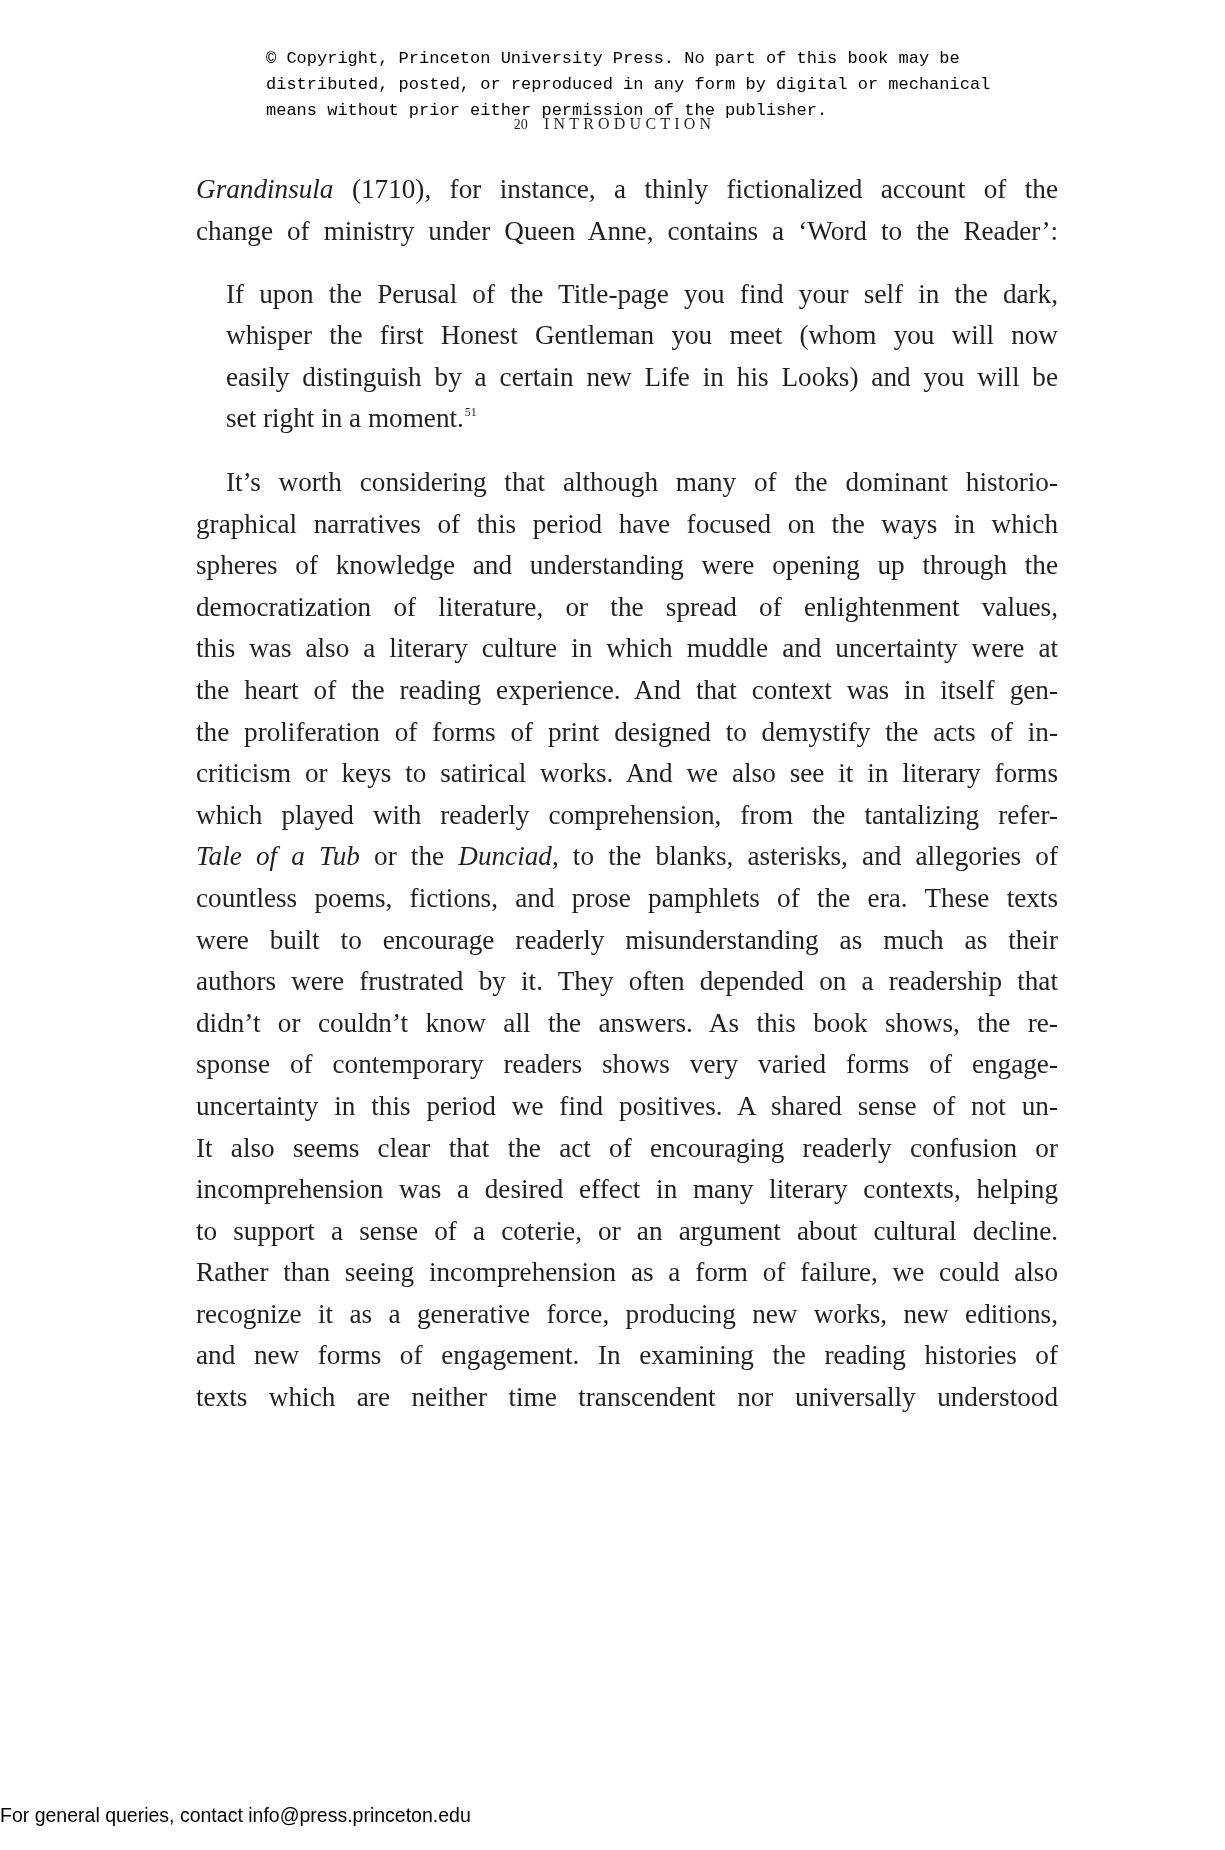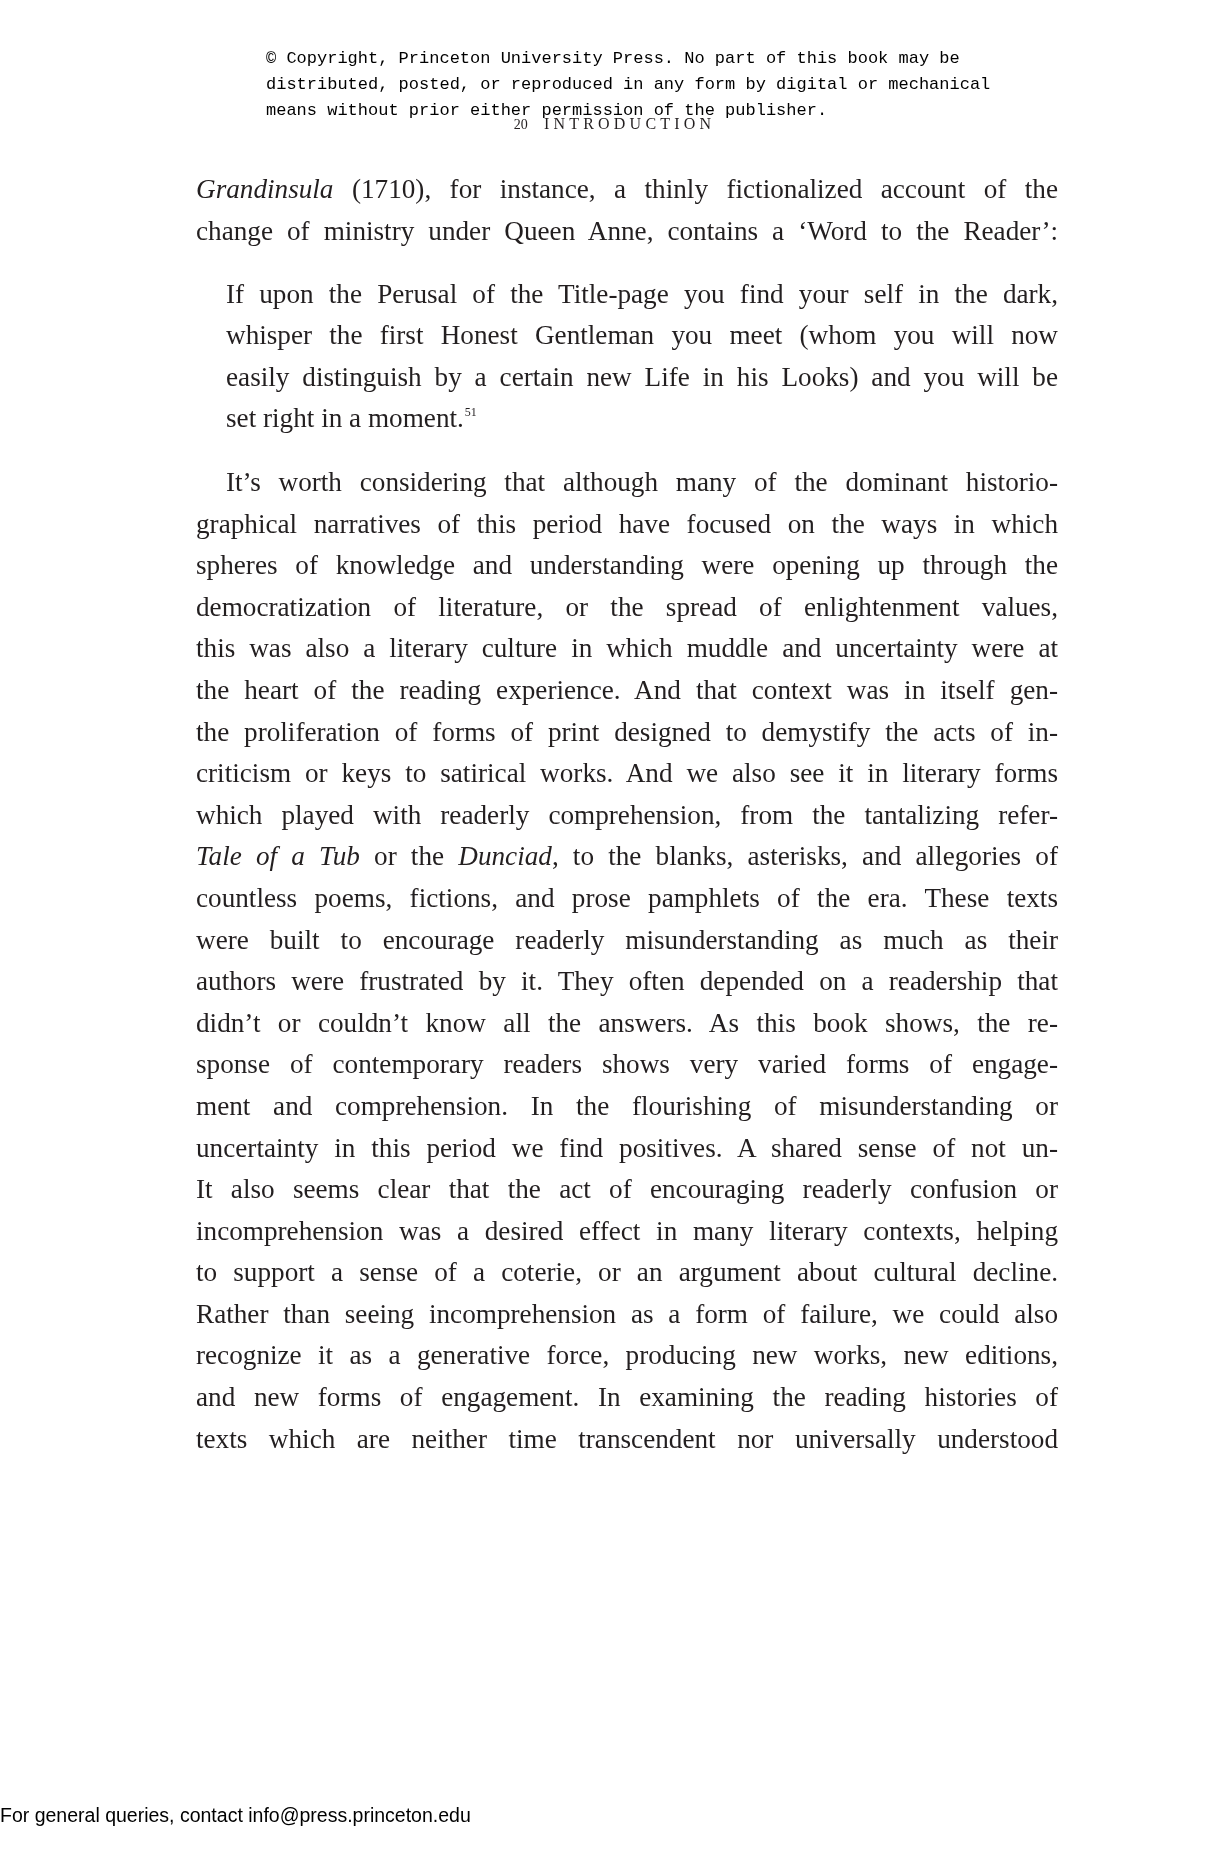--- a/index.html
+++ b/index.html
@@ -73,21 +73,20 @@
   <div class="line">the heart of the reading experience. And that context was in itself gen-</div>
   <div class="line">the proliferation of forms of print designed to demystify the acts of in-</div>
   <div class="line">criticism or keys to satirical works. And we also see it in literary forms</div>
   <div class="line">which played with readerly comprehension, from the tantalizing refer-</div>
   <div class="line"><i>Tale of a Tub</i><span> or the </span><i>Dunciad</i><span>, to the blanks, asterisks, and allegories of</span></div>
   <div class="line">countless poems, fictions, and prose pamphlets of the era. These texts</div>
   <div class="line">were built to encourage readerly misunderstanding as much as their</div>
   <div class="line">authors were frustrated by it. They often depended on a readership that</div>
   <div class="line">didn’t or couldn’t know all the answers. As this book shows, the re-</div>
   <div class="line">sponse of contemporary readers shows very varied forms of engage-</div>
-  <div class="line">ment and comprehension. In the flourishing of misunderstanding or</div>
   <div class="line">uncertainty in this period we find positives. A shared sense of not un-</div>
   <div class="line">It also seems clear that the act of encouraging readerly confusion or</div>
   <div class="line">incomprehension was a desired effect in many literary contexts, helping</div>
   <div class="line">to support a sense of a coterie, or an argument about cultural decline.</div>
   <div class="line">Rather than seeing incomprehension as a form of failure, we could also</div>
   <div class="line">recognize it as a generative force, producing new works, new editions,</div>
   <div class="line">and new forms of engagement. In examining the reading histories of</div>
   <div class="line">texts which are neither time transcendent nor universally understood</div>
 </div>
 

